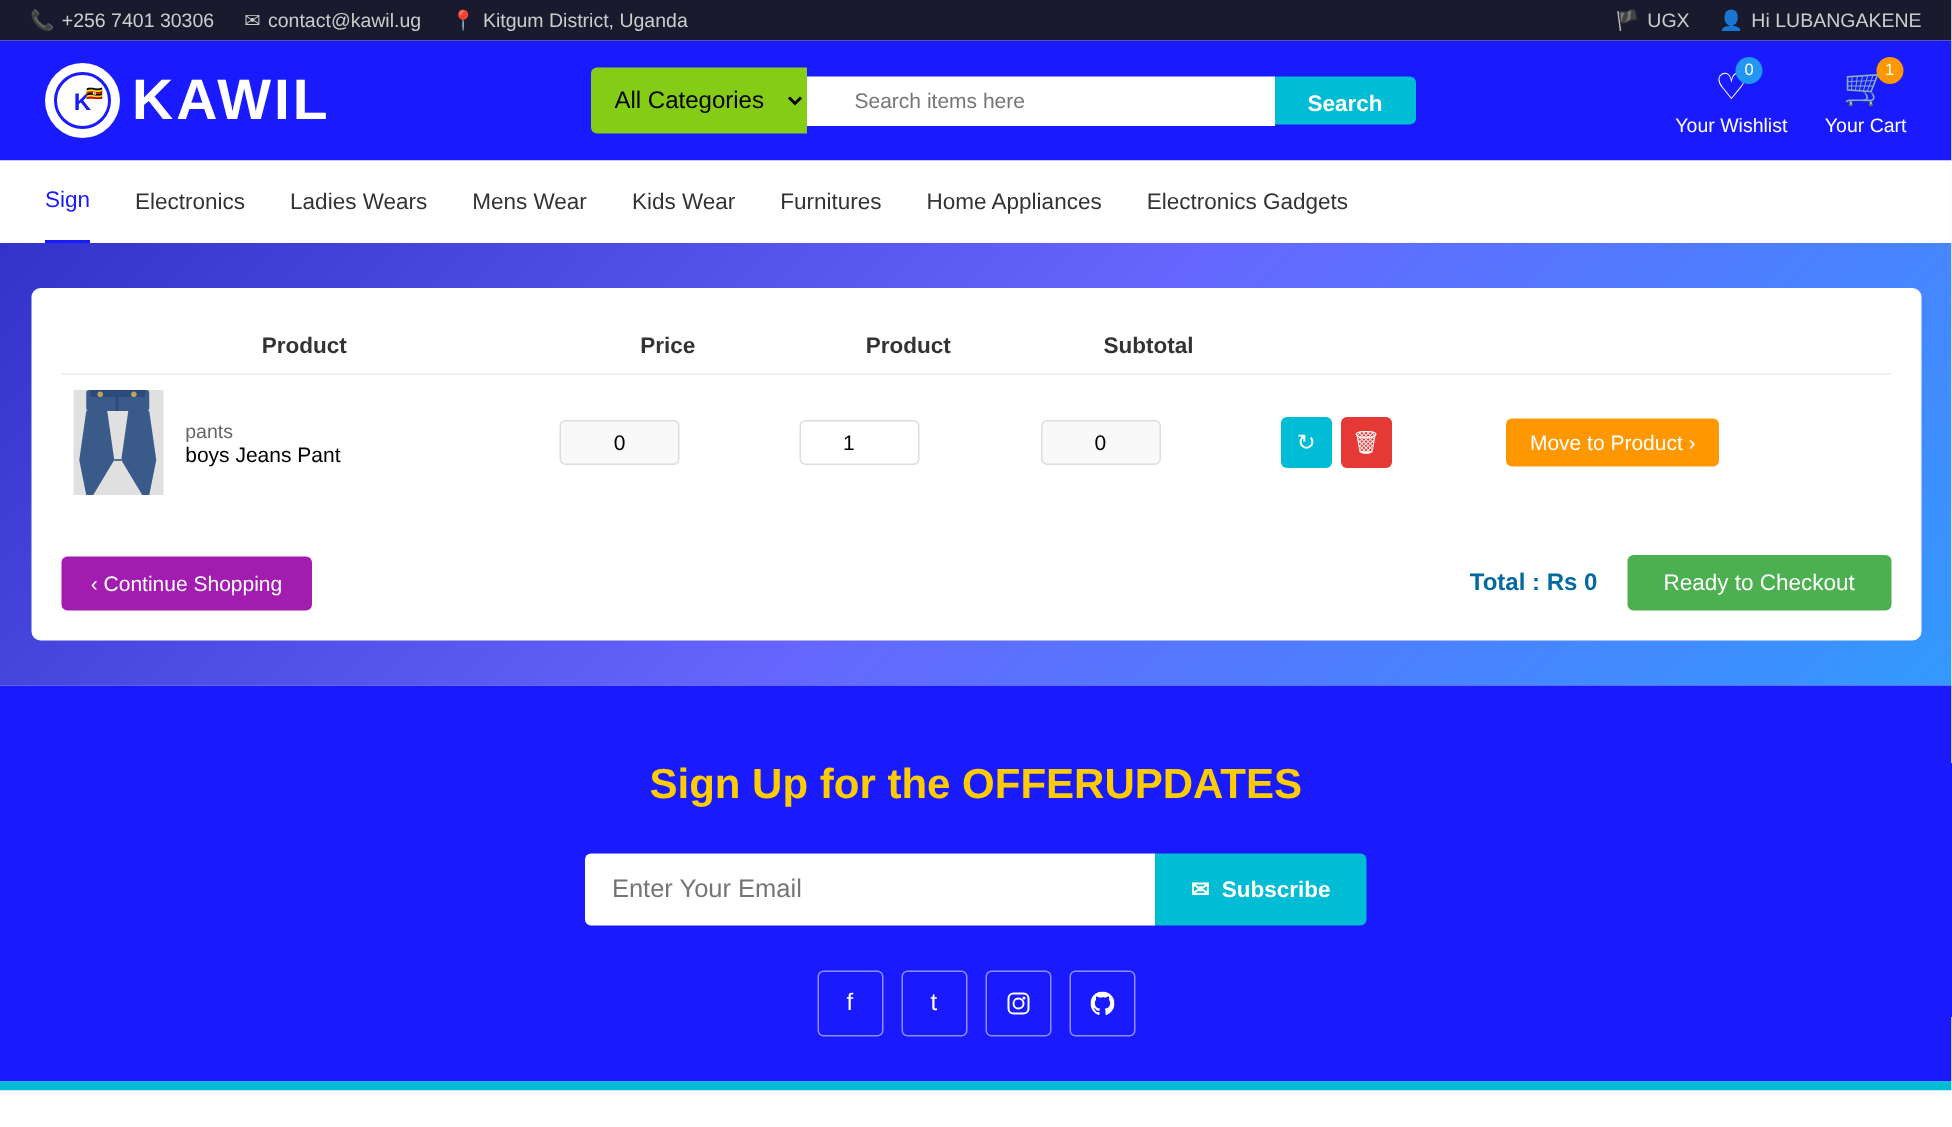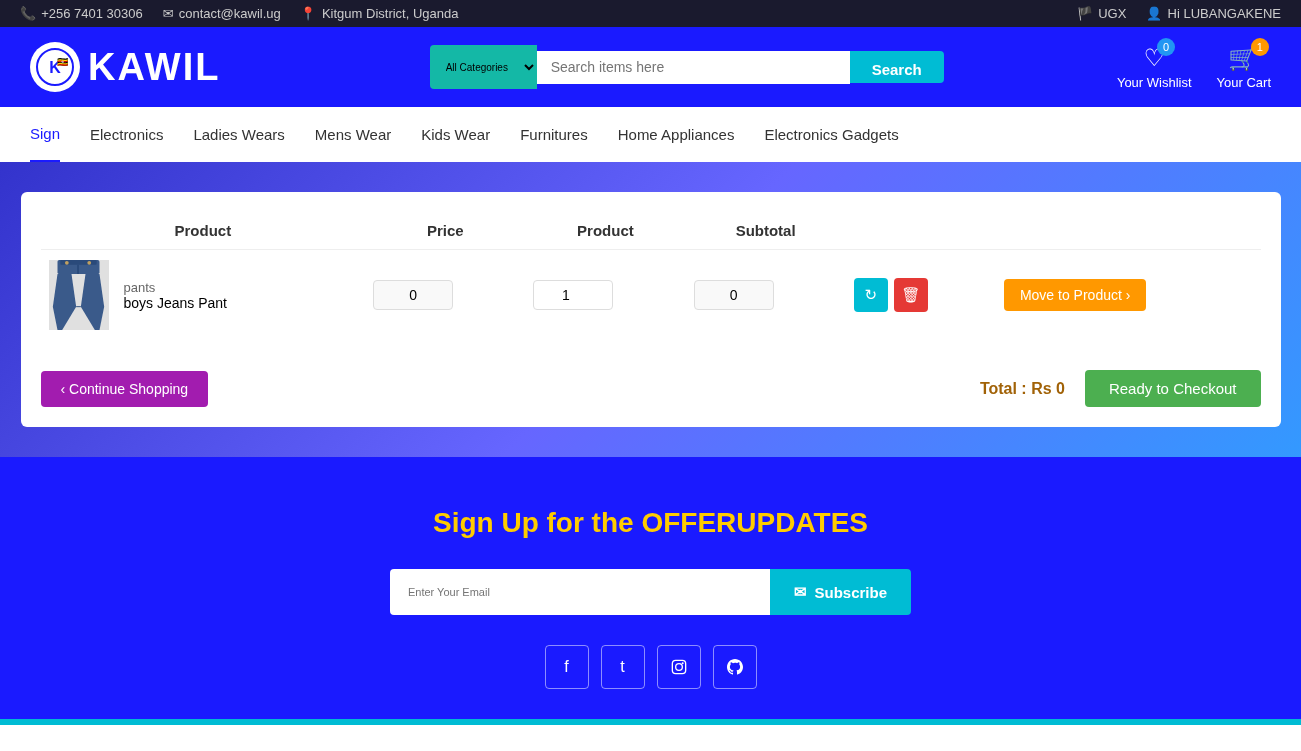--- a/index.html
+++ b/index.html
@@ -54,29 +54,28 @@
       display: flex;
       align-items: center;
       flex: 1;
       max-width: 550px;
       margin: 0 30px;
     }
     .search-bar select {
       padding: 10px 12px;
       border: none;
       border-radius: 4px 0 0 4px;
-      font-size: 10px;
-      background: #14b8a6;
+      font-size: 16px;
+      background: #84cc16;
       height: 44px;
       cursor: pointer;
-      margin-left: 36px;
     }
     .search-bar input {
       flex: 1;
-      padding: 10px 14px;
+      padding: 10px 32px;
       border: none;
       font-size: 14px;
       height: 33px;
       outline: none;
     }
     .search-btn {
       background: #00bcd4;
       color: #fff;
       border: none;
       padding: 10px 22px;
@@ -280,21 +279,21 @@
       font-weight: 500;
     }
     .total-section {
       display: flex;
       align-items: center;
       gap: 20px;
     }
     .total-text {
       font-size: 16px;
       font-weight: 600;
-      color: #a16207;
+      color: #0369a1;
     }
     .btn-checkout {
       background: #4caf50;
       color: #fff;
       border: none;
       padding: 10px 24px;
       border-radius: 4px;
       cursor: pointer;
       font-size: 15px;
       font-weight: 500;
@@ -317,21 +316,21 @@
       font-weight: 700;
     }
     .email-form {
       display: flex;
       justify-content: center;
       margin-bottom: 30px;
     }
     .email-form input {
       width: 380px;
       padding: 14px 18px;
-      font-size: 11px;
+      font-size: 17px;
       border: none;
       border-radius: 4px 0 0 4px;
       outline: none;
     }
     .btn-subscribe {
       background: #00bcd4;
       color: #fff;
       border: none;
       padding: 14px 24px;
       font-size: 15px;

